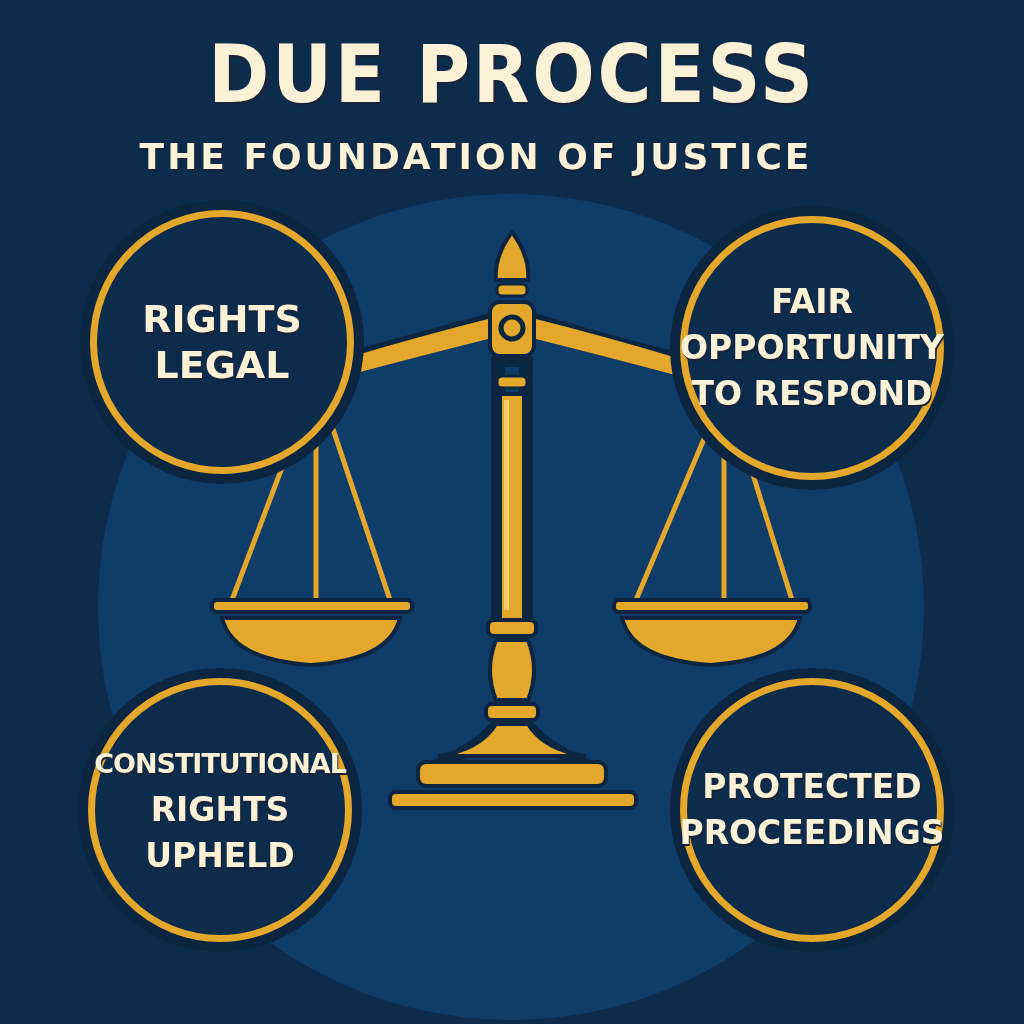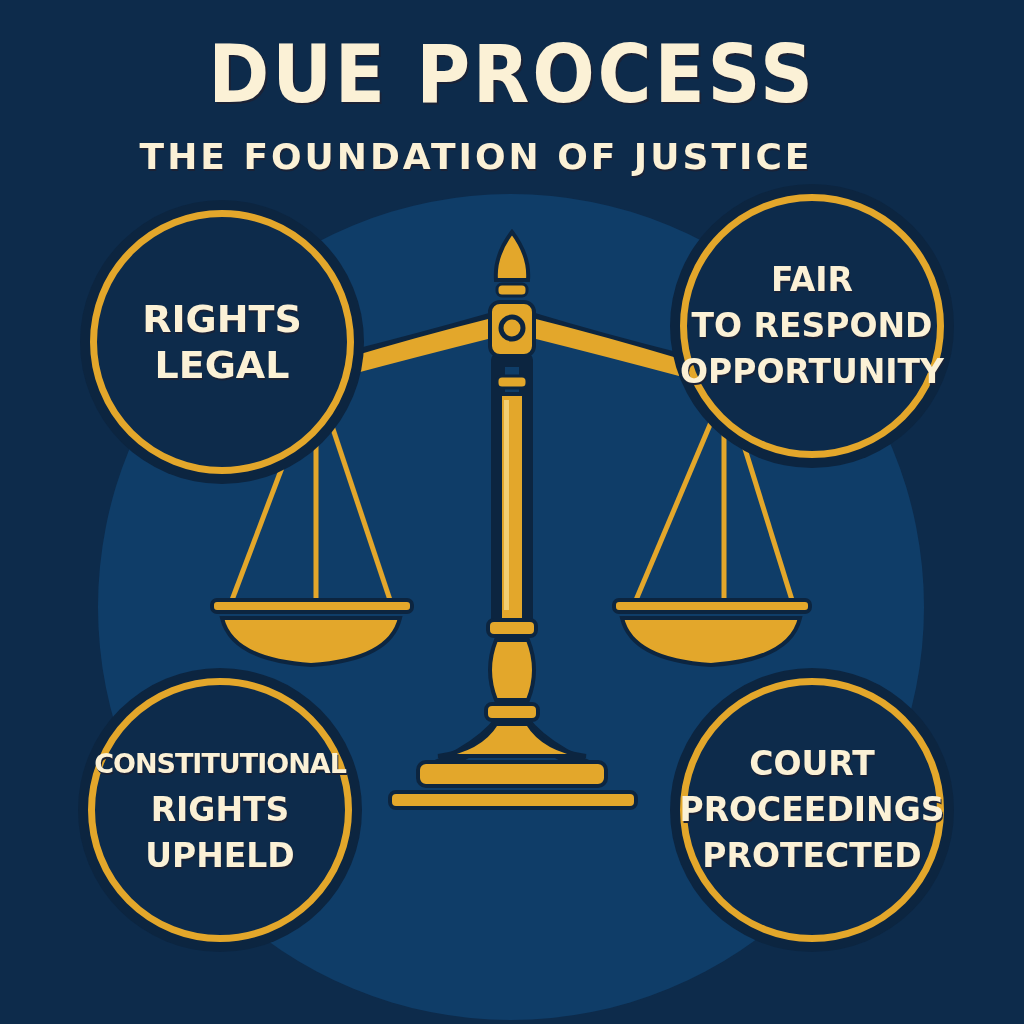--- a/index.html
+++ b/index.html
@@ -61,29 +61,28 @@
 
   <rect x="614" y="600" width="196" height="12" rx="5" fill="#e3a72b" stroke="#0c2540" stroke-width="4"></rect>
   <path d="M622 618 L800 618 Q790 660 711 665 Q632 660 622 618 Z" fill="#e3a72b" stroke="#0c2540" stroke-width="4"></path>
 </svg>
 
 <div class="badge" style="left:90px;top:210px;">
   <span>RIGHTS</span>
   <span>LEGAL</span>
 </div>
 
-<div class="badge small" style="left:680px;top:194px;">
+<div class="badge small" style="left:680px;top:216px;">
   <span>FAIR</span>
+  <span>OPPORTUNITY</span>
   <span>TO RESPOND</span>
-  <span>OPPORTUNITY</span>
 </div>
 
 <div class="badge small" style="left:88px;top:678px;">
   <span class="narrow">CONSTITUTIONAL</span>
   <span>RIGHTS</span>
   <span>UPHELD</span>
 </div>
 
 <div class="badge small" style="left:680px;top:678px;">
-  <span>COURT</span>
+  <span>PROTECTED</span>
   <span>PROCEEDINGS</span>
-  <span>PROTECTED</span>
 </div>
 
 </body></html>

